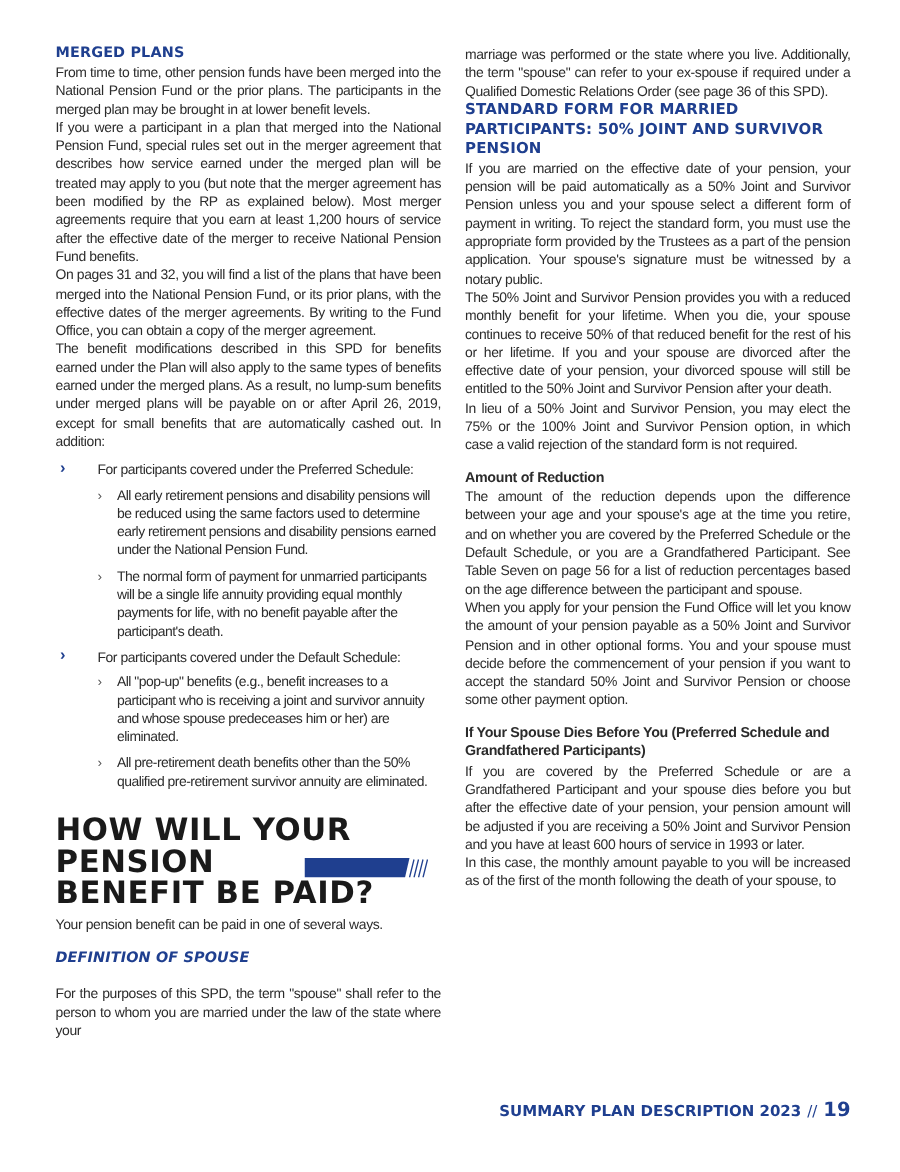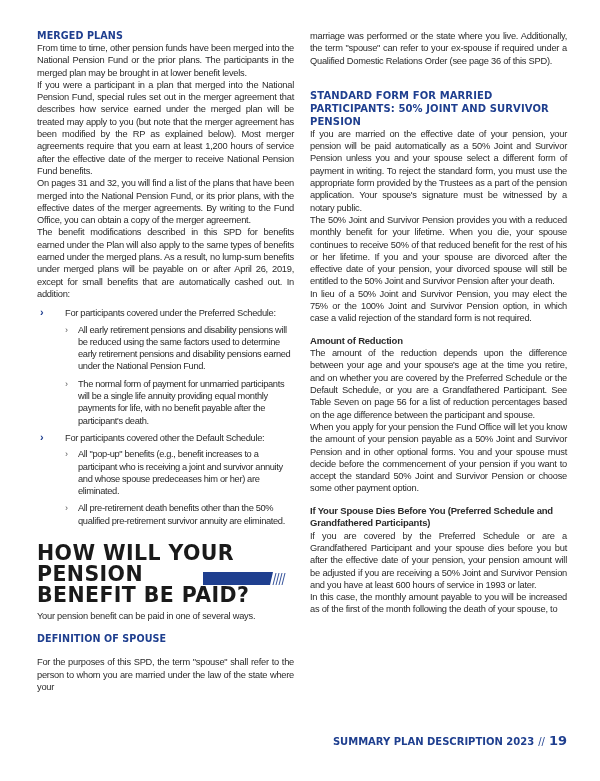--- a/index.html
+++ b/index.html
@@ -53,21 +53,21 @@
             <span>All early retirement pensions and disability pensions will be reduced using the same factors used to determine early retirement pensions and disability pensions earned under the National Pension Fund.</span>
           </li>
           <li>
             <span class="bullet">›</span>
             <span>The normal form of payment for unmarried participants will be a single life annuity providing equal monthly payments for life, with no benefit payable after the participant's death.</span>
           </li>
         </ul>
       </li>
       <li>
         <span class="bullet">›</span>
-        <span>For participants covered other the Default Schedule:</span>
+        <span>For participants covered under the Default Schedule:</span>
         <ul class="lvl2">
           <li>
             <span class="bullet">›</span>
             <span>All "pop-up" benefits (e.g., benefit increases to a participant who is receiving a joint and survivor annuity and whose spouse predeceases him or her) are eliminated.</span>
           </li>
           <li>
             <span class="bullet">›</span>
             <span>All pre-retirement death benefits other than the 50% qualified pre-retirement survivor annuity are eliminated.</span>
           </li>
         </ul>
@@ -80,28 +80,28 @@
       <svg class="title-bar" viewBox="0 0 84 13" width="84" height="13">
         <polygon points="0,0 70,0 67,13 0,13" fill="#1f3f8f"></polygon>
         <line x1="73" y1="1" x2="70" y2="13" stroke="#1f3f8f" stroke-width="0.9"></line>
         <line x1="76" y1="1" x2="73" y2="13" stroke="#1f3f8f" stroke-width="0.9"></line>
         <line x1="79" y1="1" x2="76" y2="13" stroke="#1f3f8f" stroke-width="0.9"></line>
         <line x1="82" y1="1" x2="79" y2="13" stroke="#1f3f8f" stroke-width="0.9"></line>
       </svg>
     </div>
 
     <p class="body" style="margin-top:4px;">Your pension benefit can be paid in one of several ways.</p>
-    <h3 class="h-blue" style="margin-top:11px;">DEFINITION OF SPOUSE</h3>
+    <h3 class="h-blue" style="margin-top:11px;font-style:italic;">DEFINITION OF SPOUSE</h3>
     <p class="body" style="margin-top:11px;">For the purposes of this SPD, the term "spouse" shall refer to the person to whom you are married under the law of the state where your</p>
   </div>
 
   <div class="col col-right">
     <p class="body">marriage was performed or the state where you live. Additionally, the term "spouse" can refer to your ex-spouse if required under a Qualified Domestic Relations Order (see page 36 of this SPD).</p>
 
-    <h3 class="h-blue h-blue-2" style="margin-top:22px;">STANDARD FORM FOR MARRIED PARTICIPANTS: 50% JOINT AND SURVIVOR PENSION</h3>
+    <h3 class="h-blue h-blue-2" style="margin-top:0;">STANDARD FORM FOR MARRIED PARTICIPANTS: 50% JOINT AND SURVIVOR PENSION</h3>
     <p class="body mt-med">If you are married on the effective date of your pension, your pension will be paid automatically as a 50% Joint and Survivor Pension unless you and your spouse select a different form of payment in writing. To reject the standard form, you must use the appropriate form provided by the Trustees as a part of the pension application. Your spouse's signature must be witnessed by a notary public.</p>
     <p class="body mt-med">The 50% Joint and Survivor Pension provides you with a reduced monthly benefit for your lifetime. When you die, your spouse continues to receive 50% of that reduced benefit for the rest of his or her lifetime. If you and your spouse are divorced after the effective date of your pension, your divorced spouse will still be entitled to the 50% Joint and Survivor Pension after your death.</p>
     <p class="body mt-med">In lieu of a 50% Joint and Survivor Pension, you may elect the 75% or the 100% Joint and Survivor Pension option, in which case a valid rejection of the standard form is not required.</p>
 
     <h4 class="sub-bold" style="margin-top:10px;">Amount of Reduction</h4>
     <p class="body">The amount of the reduction depends upon the difference between your age and your spouse's age at the time you retire, and on whether you are covered by the Preferred Schedule or the Default Schedule, or you are a Grandfathered Participant. See Table Seven on page 56 for a list of reduction percentages based on the age difference between the participant and spouse.</p>
     <p class="body mt-med">When you apply for your pension the Fund Office will let you know the amount of your pension payable as a 50% Joint and Survivor Pension and in other optional forms. You and your spouse must decide before the commencement of your pension if you want to accept the standard 50% Joint and Survivor Pension or choose some other payment option.</p>
 
     <h4 class="sub-bold" style="margin-top:10px;">If Your Spouse Dies Before You (Preferred Schedule and Grandfathered Participants)</h4>
     <p class="body">If you are covered by the Preferred Schedule or are a Grandfathered Participant and your spouse dies before you but after the effective date of your pension, your pension amount will be adjusted if you are receiving a 50% Joint and Survivor Pension and you have at least 600 hours of service in 1993 or later.</p>

